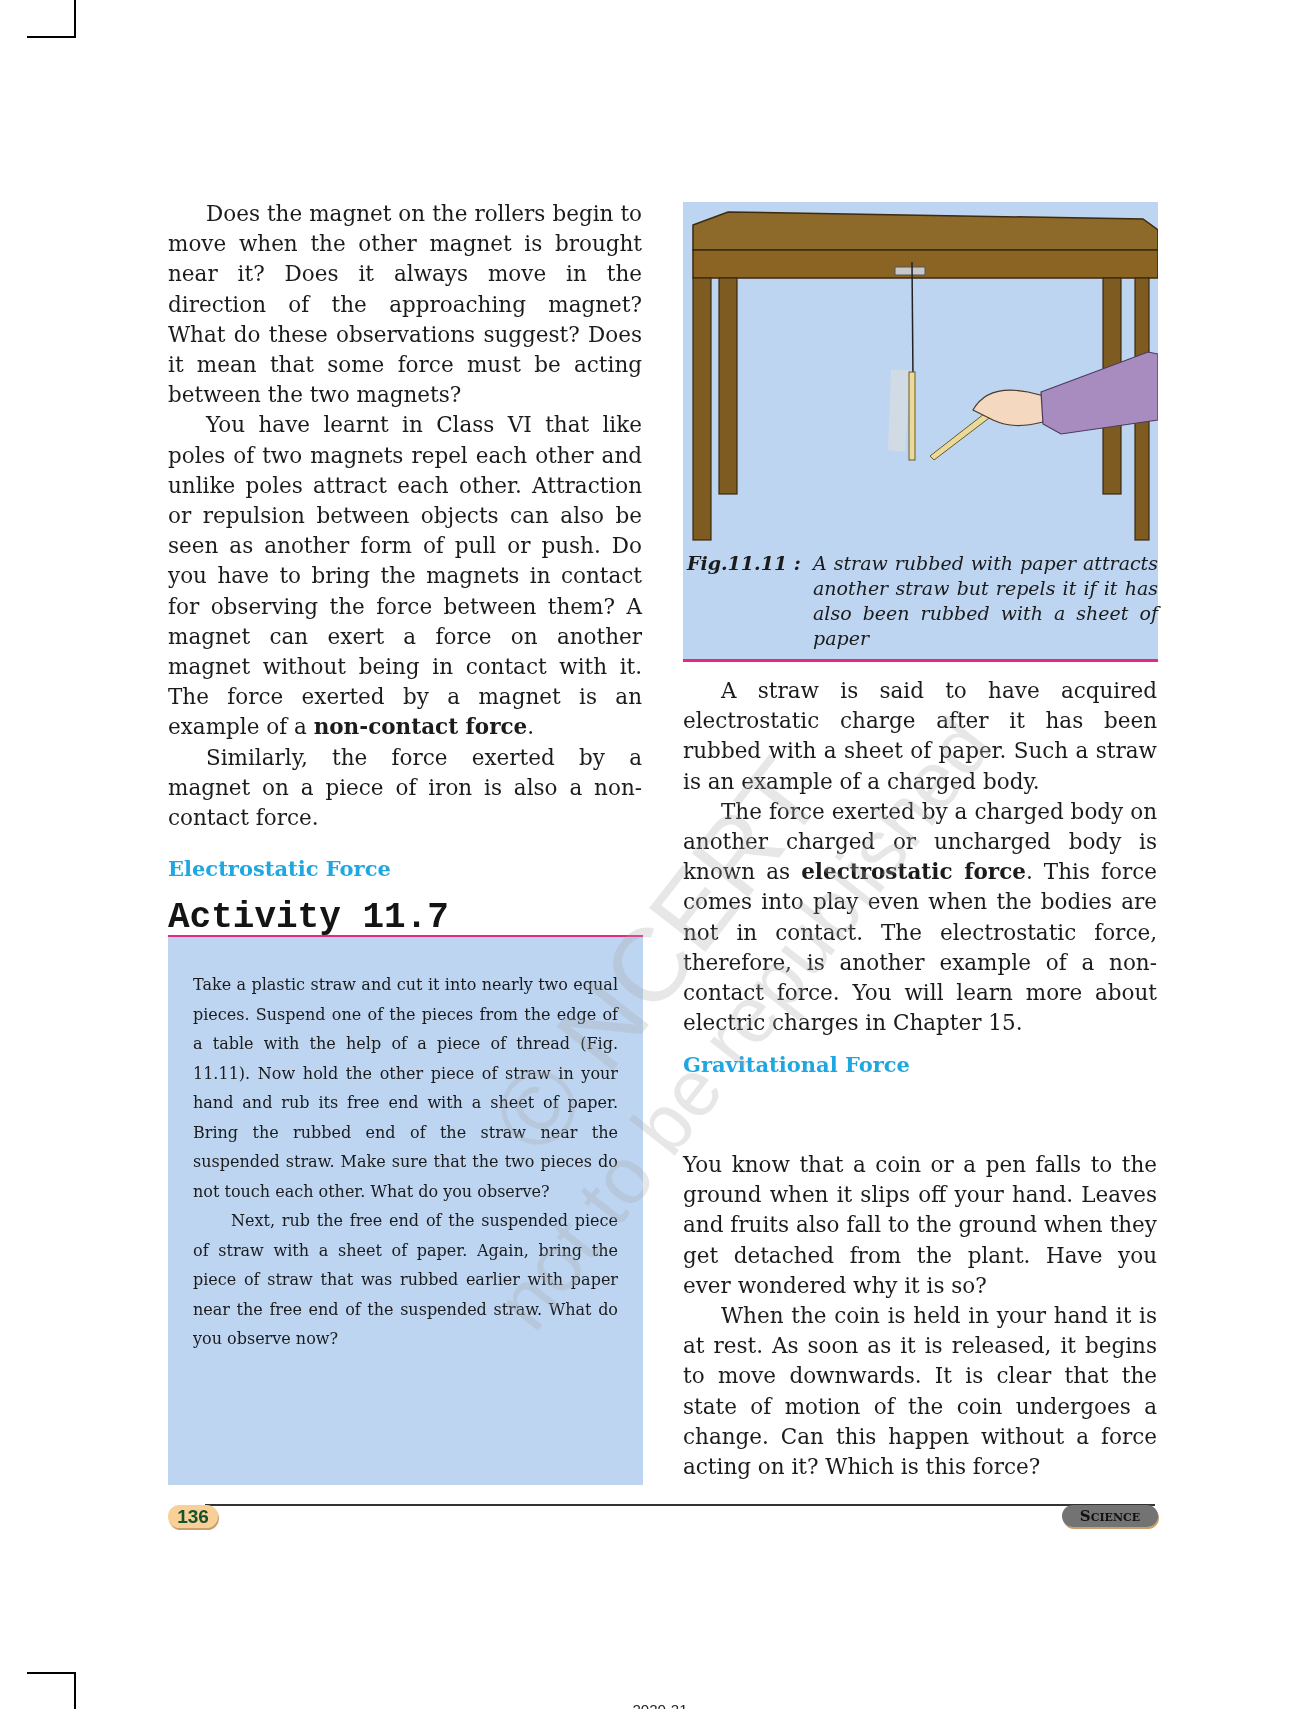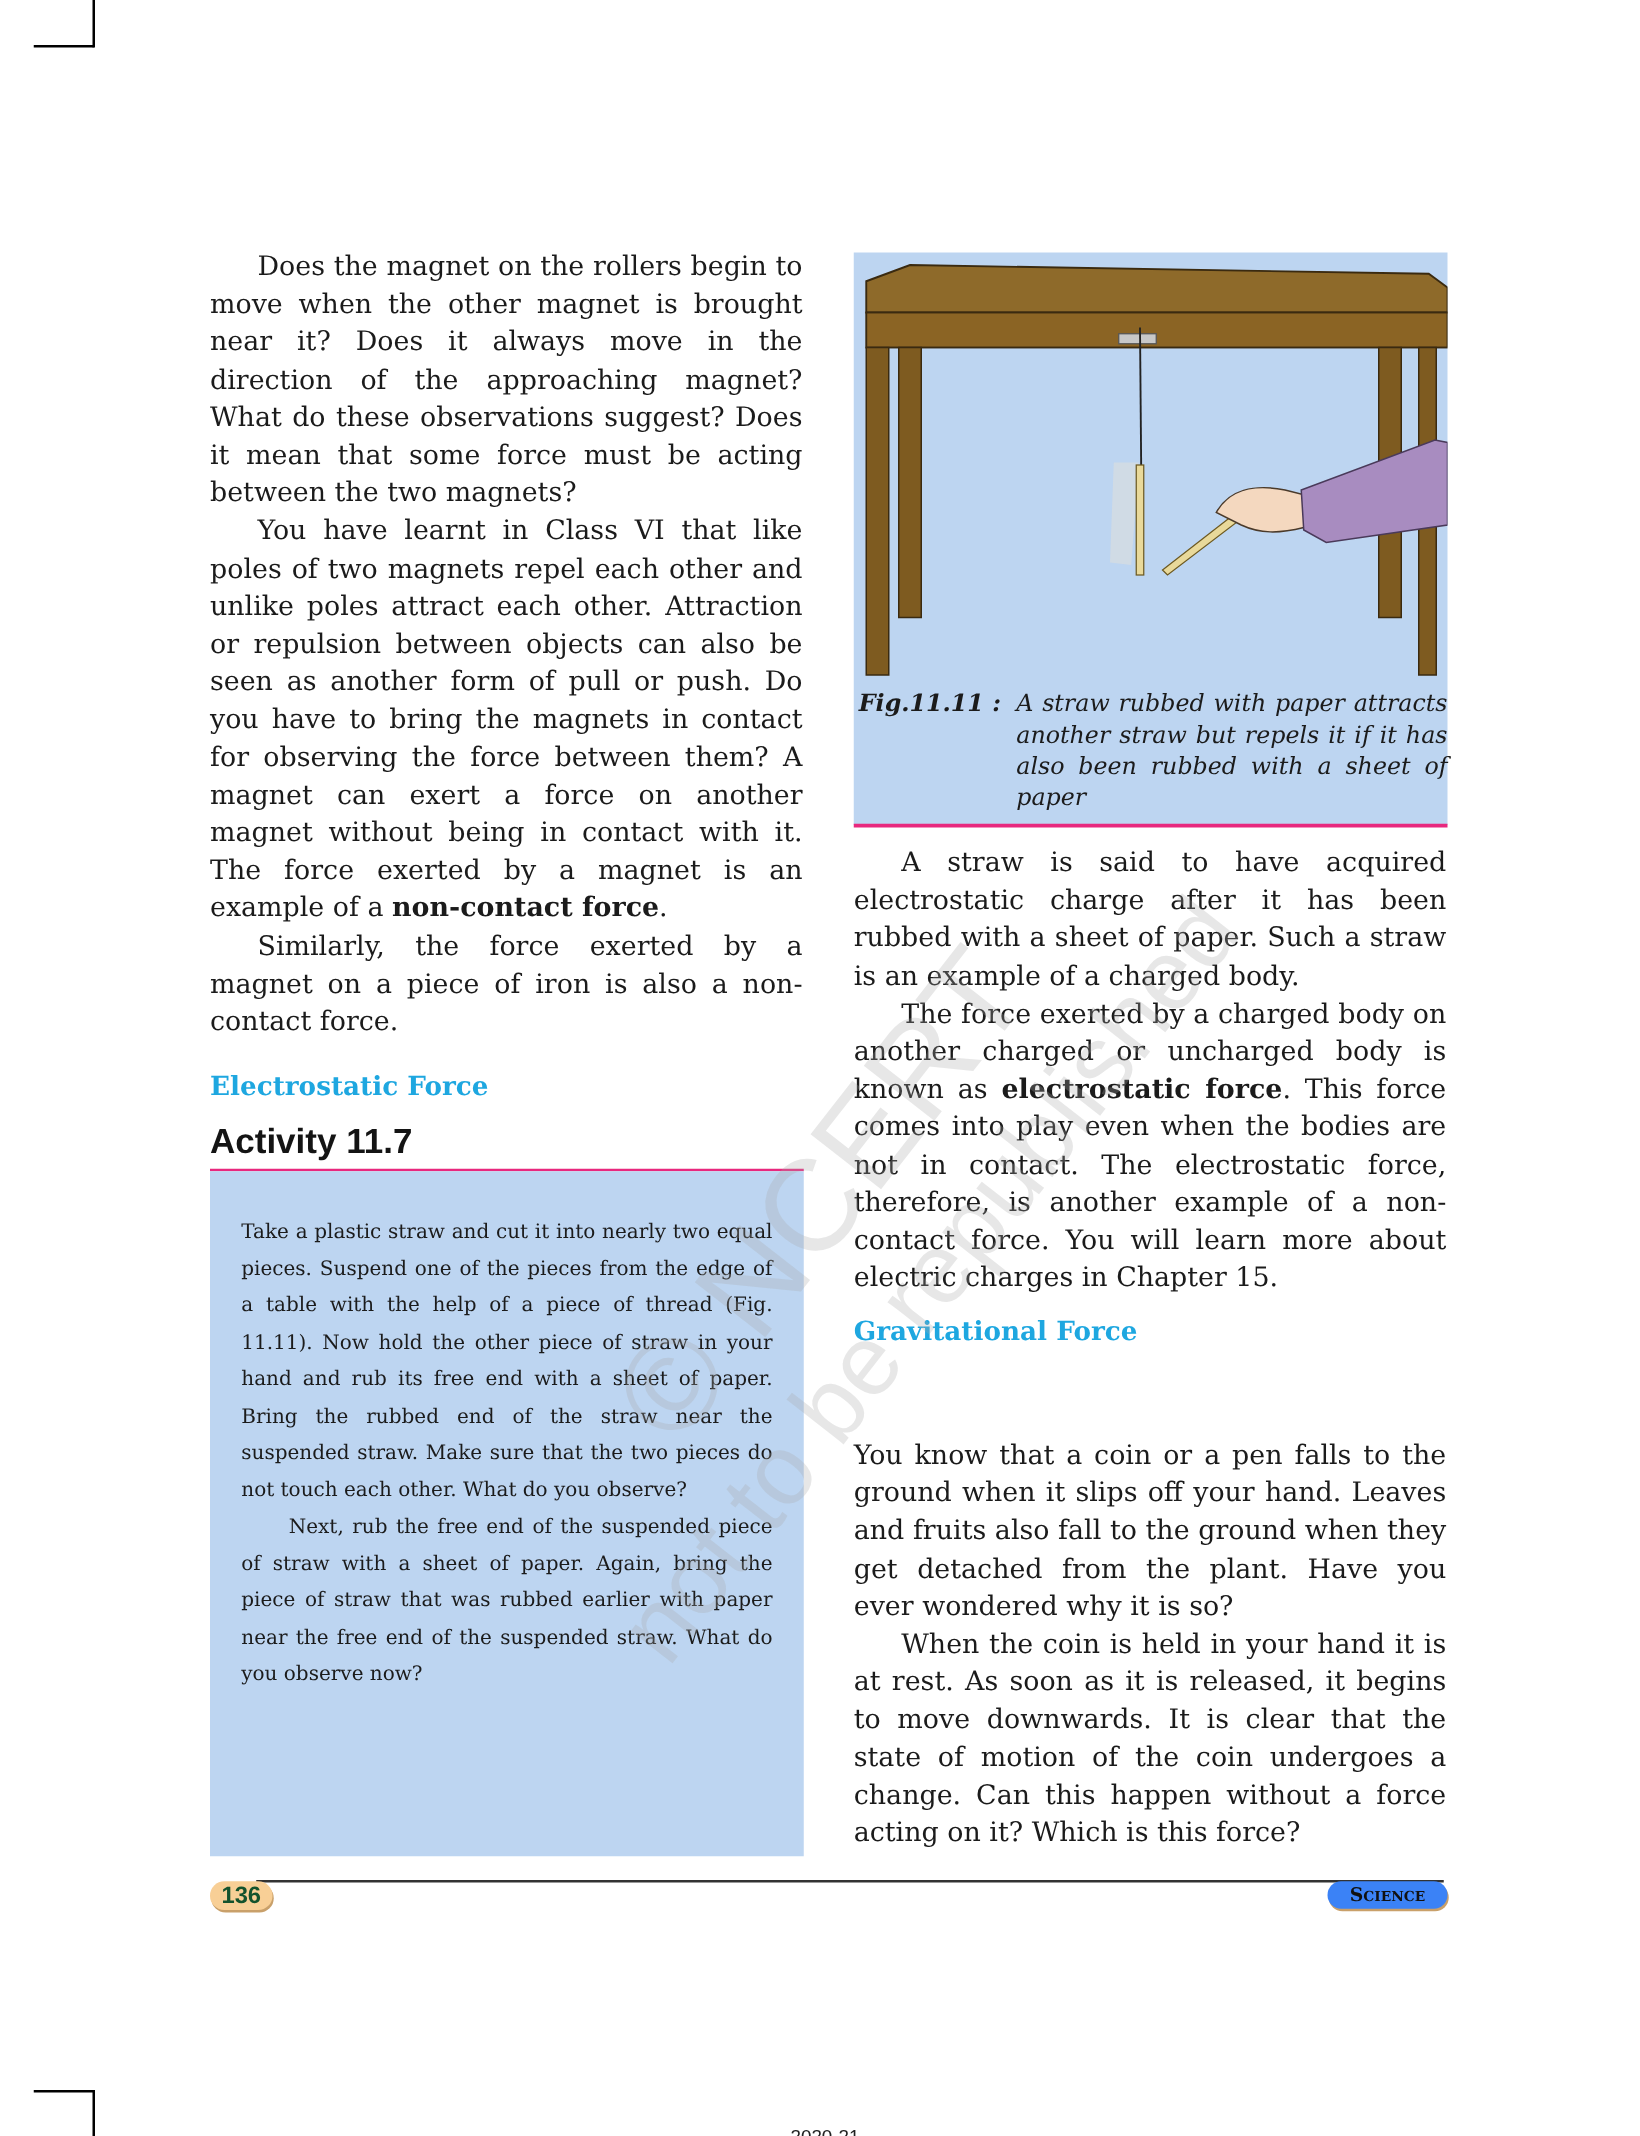--- a/index.html
+++ b/index.html
@@ -12,22 +12,22 @@
   .col { position: absolute; font-size: 21.5px; line-height: 30.2px; text-align: justify; }
   .col p { margin: 0; }
   .indent { text-indent: 38px; }
   .left-col { left: 168px; width: 474px; top: 199px; }
   .right-col { left: 683px; width: 474px; }
   .heading-blue {
     font-family: "DejaVu Serif", serif; font-weight: bold; color: #1ea7e0;
     font-size: 21px; position: absolute;
   }
   .activity-title {
-    position: absolute; left: 168px; top: 897px; font-weight: bold; font-size: 28px;
-    font-family: Liberation Sans, sans-serif; color: #141414;
+    position: absolute; left: 168px; top: 897px; font-weight: bold; font-size: 36px;
+    font-family: Liberation Mono, monospace; color: #141414;
   }
   .activity-rule { position: absolute; left: 168px; top: 935px; width: 475px; height: 2px; background: #e8287e; }
   .activity-box {
     position: absolute; left: 168px; top: 937px; width: 475px; height: 548px;
     background: #bdd5f1;
   }
   .activity-text {
     position: absolute; left: 193px; top: 947px; width: 425px;
     font-size: 16px; line-height: 29.5px; text-align: justify; margin-top: 23px;
   }
@@ -45,21 +45,21 @@
   .fig-text { position: absolute; left: 126px; top: 0; width: 345px; text-align: justify; }
   .footer-rule { position: absolute; left: 205px; top: 1504px; width: 950px; height: 2px; background: #333; }
   .page-badge {
     position: absolute; left: 168px; top: 1505px; width: 50px; height: 23px;
     background: #f8cf96; border-radius: 12px; font-family: "Liberation Sans", sans-serif;
     font-weight: bold; font-size: 19px; text-align: center; line-height: 23px; color: #14532d;
     box-shadow: 1px 2px 0 #c9a06a;
   }
   .subject-badge {
     position: absolute; left: 1062px; top: 1505px; width: 96px; height: 22px;
-    background: #3b82f6; border-radius: 12px; font-family: "DejaVu Serif", serif;
+    background: #737373; border-radius: 12px; font-family: "DejaVu Serif", serif;
     font-weight: bold; font-size: 15px; text-align: center; line-height: 22px; color: #111;
     font-variant: small-caps; box-shadow: 1px 2px 0 #c9a06a;
   }
   .year-label {
     position: absolute; left: 620px; top: 1657px; width: 80px; text-align: center;
     font-family: "Liberation Sans", sans-serif; font-size: 15px; color: #222; margin-top: 44px;
   }
   .watermark {
     position: absolute; left: 250px; top: 880px; width: 900px;
     transform: rotate(-52deg); transform-origin: center;

